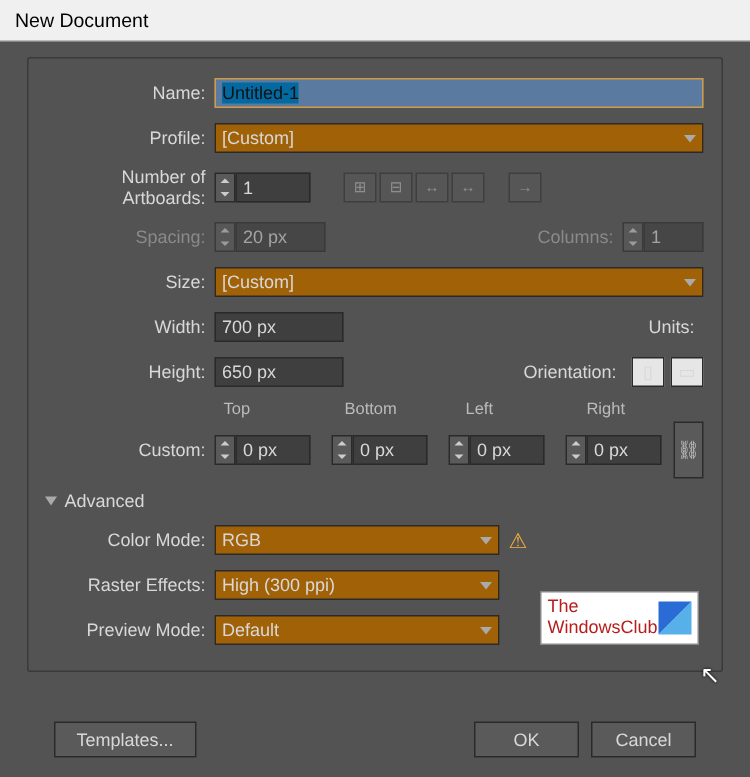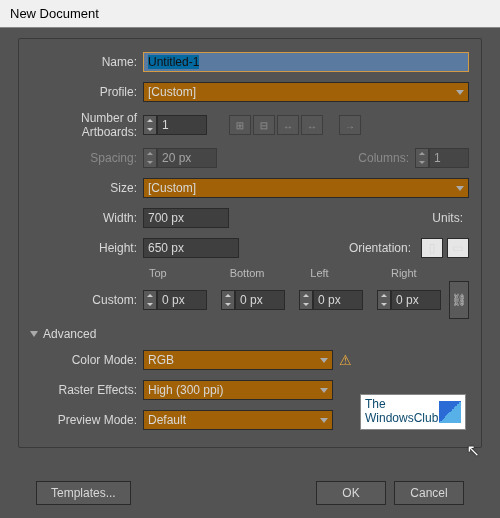--- a/index.html
+++ b/index.html
@@ -26,21 +26,21 @@
   .headers span { width: 64px; margin-right: 14px; }
   .bleed-cell { display:flex; margin-right: 14px; }
   .bleed-cell .input { width: 50px; }
   .section-hdr { display:flex; align-items:center; margin-bottom: 8px; color:#d8d8d8; }
   .tri { width: 0; height: 0; border-top: 4px solid transparent; border-bottom: 4px solid transparent; border-left: 6px solid #aaa; transform: rotate(90deg); margin-right: 6px; }
   .footer { display:flex; padding: 0 18px; align-items:center;margin-top:33px; }
   .btn { background: #5a5a5a; border: 1px solid #2a2a2a; color: #d8d8d8; height: 24px; padding: 0 14px; display:inline-flex; align-items:center; justify-content:center; font-size:12px; margin-left:8px; cursor:pointer; }
   .btn.wide { min-width: 70px; }
   .warn { color: #f5b13d; font-size: 14px; margin-left: 6px; }
   .check { width: 12px; height: 12px; border: 1px solid #2a2a2a; background: #3f3f3f; margin-right: 6px; }
-  .logo { position:absolute; right: 34px; bottom: 88px; width: 106px; height: 36px; background: #fff; color: #0c4a6e; font-size: 12px; padding: 2px 4px; line-height: 14px; border:1px solid #888; display:flex; }
+  .logo { position:absolute; right: 34px; bottom: 88px; width: 106px; height: 36px; background: #fff; color: #b91c1c; font-size: 12px; padding: 2px 4px; line-height: 14px; border:1px solid #888; display:flex; }
   .logo .sq { width: 22px; height: 22px; background: linear-gradient(135deg,#2a6bd6 50%,#58b0e8 50%); margin-left:auto; align-self:center; }
   .orient { width: 22px; height: 20px; background: #e6e6e6; border: 1px solid #2a2a2a; margin-left: 4px; display:inline-flex; align-items:center; justify-content:center; }
   .linkbtn { width: 20px; height: 38px; background: #5a5a5a; border:1px solid #2a2a2a; display:flex; align-items:center; justify-content:center; color:#ccc; }
   .cursor { position:absolute; right: 20px; bottom: 58px; font-size: 16px; color:#fff; text-shadow: 0 0 2px #000; }
 </style>
 </head>
 <body>
 
 <div class="titlebar">
   <span>New Document</span>
@@ -120,21 +120,21 @@
       <div class="lbl">Width:</div>
       <div class="input" style="width:86px">
           <span>700 px</span>
         </div>
       <div style="flex:1"></div>
       <div class="lbl" style="width:auto;padding-right:6px">Units:</div>
     </div>
 
     <div class="row">
       <div class="lbl">Height:</div>
-      <div class="input" style="width:96px">
+      <div class="input" style="width:86px">
           <span>650 px</span>
         </div>
       <div style="flex:1"></div>
       <div class="lbl" style="width:auto;padding-right:6px">Orientation:</div>
       <div class="orient">▯</div>
       <div class="orient">▭</div>
     </div>
 
     <div class="headers">
       <span>Top</span>

